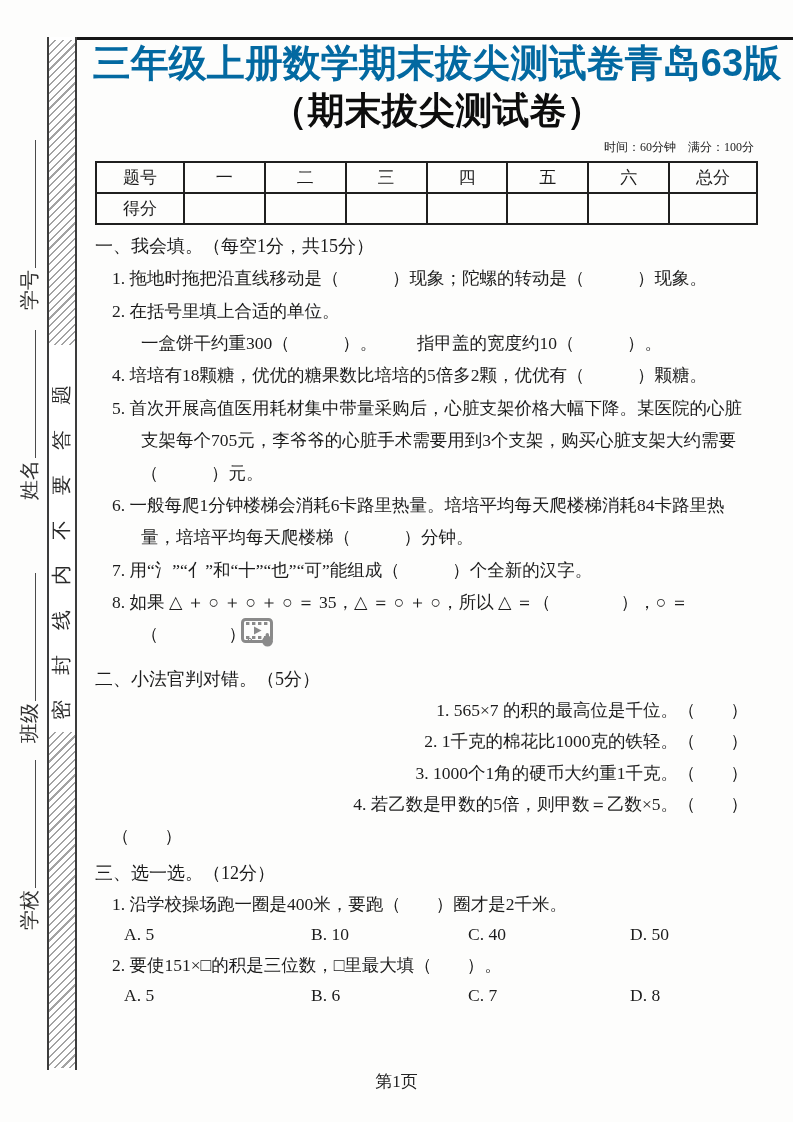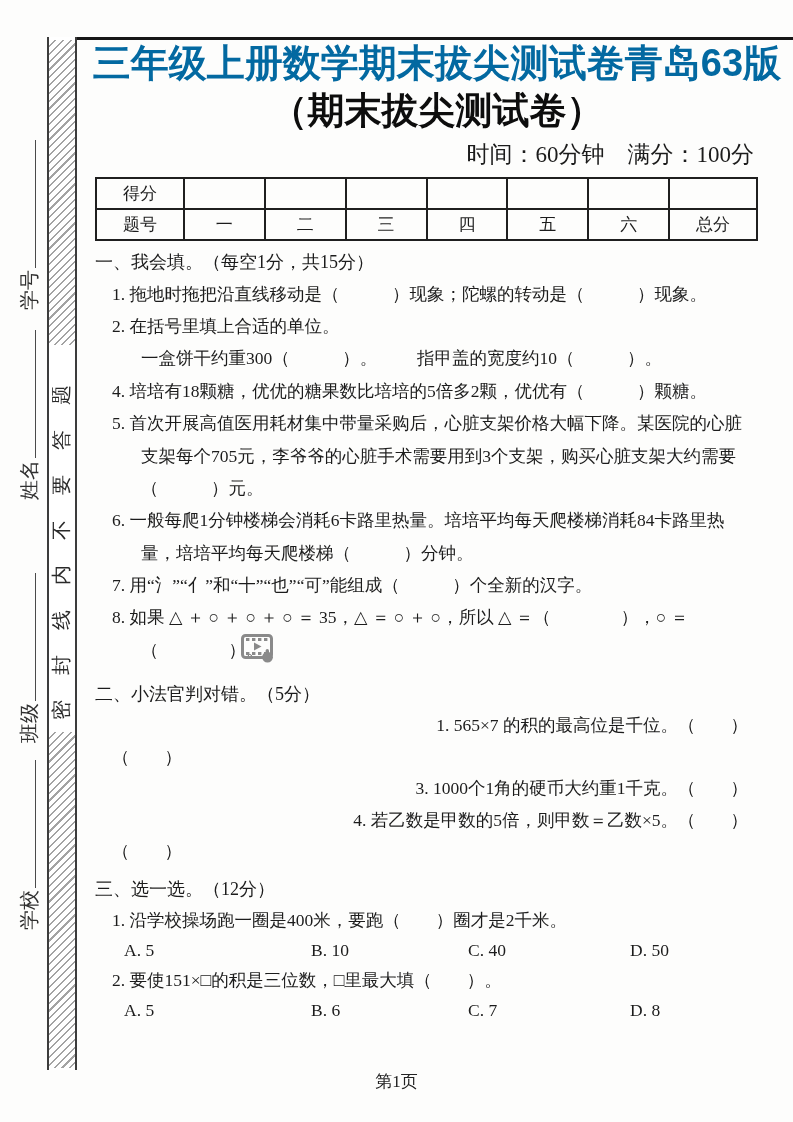--- a/index.html
+++ b/index.html
@@ -45,21 +45,21 @@
   .title{
     width:712px;margin-left:-14px;
     font-family:"Liberation Sans","DejaVu Sans",sans-serif;
     font-weight:900;font-size:38px;line-height:1.26;text-align:center;color:#0369a1;
   }
   .subtitle{
     width:712px;margin-left:-14px;
     font-family:"Liberation Sans","DejaVu Sans",sans-serif;
     font-weight:900;font-size:37px;line-height:1.26;text-align:center;color:#0d0d0d;
   }
-  .meta{margin-top:5px;margin-bottom:5px;text-align:right;font-size:23px;line-height:1.4;padding-right:4px;}
+  .meta{margin-top:5px;margin-bottom:5px;text-align:right;font-size:12px;line-height:1.4;padding-right:4px;}
 
   table.score-table{width:100%;border-collapse:collapse;border:2.5px solid #1f1f1f;table-layout:fixed;}
   table.score-table td{border:2px solid #1f1f1f;height:29px;text-align:center;font-size:17px;padding:0;}
   table.score-table td.c0{width:13%;}
   table.score-table td.c7{width:13%;}
 
   .sec-title{font-size:18px;line-height:1.78;margin-top:5px;}
   .q{margin-left:17px;padding-left:29px;text-indent:-29px;font-size:17.5px;line-height:1.85;}
   .q2row{margin-left:46px;font-size:17.5px;line-height:1.85;display:flex;}
   .q2row .q2l{width:276px;flex:none;}
@@ -107,38 +107,38 @@
 
   <div class="content">
 
     <div class="title">三年级上册数学期末拔尖测试卷青岛63版</div>
     <div class="subtitle">（期末拔尖测试卷）</div>
     <div class="meta">时间：60分钟　满分：100分</div>
 
     <table class="score-table">
       <tbody>
           <tr>
-        <td class="c0">得分</td>
-        <td></td>
-        <td></td>
-        <td></td>
-        <td></td>
-        <td></td>
-        <td></td>
-        <td class="c7"></td>
-      </tr>
-      <tr>
         <td class="c0">题号</td>
         <td>一</td>
         <td>二</td>
         <td>三</td>
         <td>四</td>
         <td>五</td>
         <td>六</td>
         <td class="c7">总分</td>
+      </tr>
+      <tr>
+        <td class="c0">得分</td>
+        <td></td>
+        <td></td>
+        <td></td>
+        <td></td>
+        <td></td>
+        <td></td>
+        <td class="c7"></td>
       </tr>
     </tbody>
       </table>
 
     <div class="sec-title">一、我会填。（每空1分，共15分）</div>
     <div class="q">1. 拖地时拖把沿直线移动是（　　　）现象；陀螺的转动是（　　　）现象。</div>
     <div class="q">2. 在括号里填上合适的单位。</div>
     <div class="q2row">
       <span class="q2l">一盒饼干约重300（　　　）。</span>
       <span>指甲盖的宽度约10（　　　）。</span>
@@ -165,20 +165,21 @@
         <circle cx="26.5" cy="23.2" r="5.4" fill="#8a8a8a"></circle>
       </svg></span>
     </div>
 
     <div class="sec-title">二、小法官判对错。（5分）</div>
     <div class="judge">
       <span class="jt">1. 565×7 的积的最高位是千位。</span>
       <span class="jb">（　　）</span>
     </div>
     <div class="judge">
+      <span class="jt">2. 1千克的棉花比1000克的铁轻。</span>
       <span class="jb">（　　）</span>
     </div>
     <div class="judge">
       <span class="jt">3. 1000个1角的硬币大约重1千克。</span>
       <span class="jb">（　　）</span>
     </div>
     <div class="judge">
       <span class="jt">4. 若乙数是甲数的5倍，则甲数＝乙数×5。</span>
       <span class="jb">（　　）</span>
     </div>

